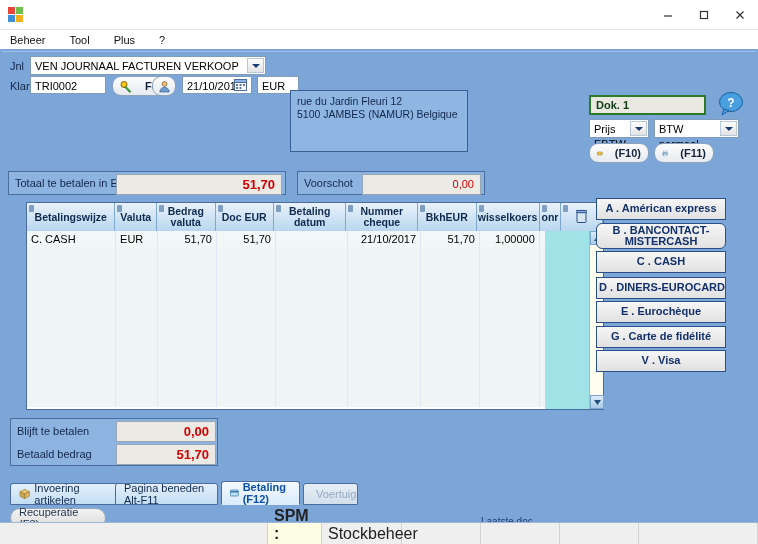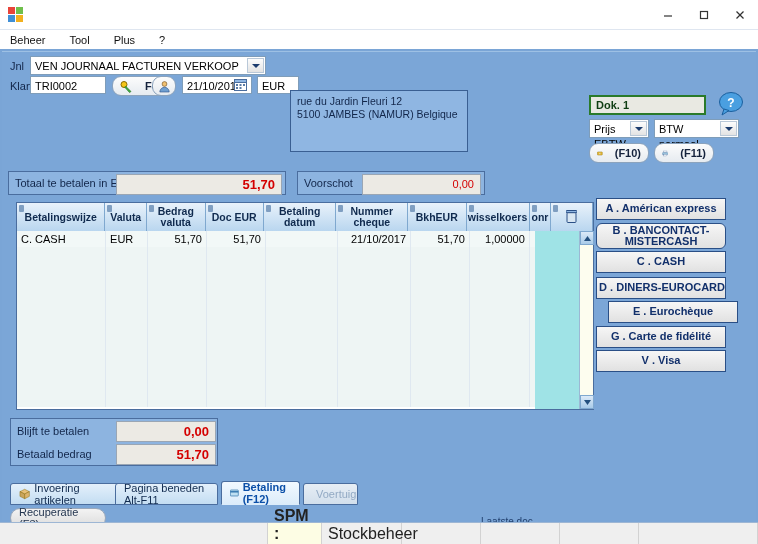--- a/index.html
+++ b/index.html
@@ -101,21 +101,21 @@
     background:#8db4e0; border:1px solid #4a6d9e;
   }
   .amount {
     background:#eceae4; border:1px solid #9aa6b4;
     color:#d40000; font-weight:bold; font-size:13px;
     text-align:right; padding:1px 6px; line-height:17px;
   }
   .amount.small { font-size:11px; font-weight:normal; }
   
   .grid {
-    position:absolute; left:14px; top:150px; width:578px; height:208px;
+    position:absolute; left:24px; top:150px; width:578px; height:208px;
     border:1px solid #4a6d9e; background:#ffffff;
   }
   .gridhead { display:flex; height:28px; background: linear-gradient(#e9f2fb,#b9d6ef); }
   .gh {
     border-right:1px solid #7fa8cf; color:#102a4e; font-weight:bold;
     font-size:10.5px; display:flex; align-items:center; justify-content:center;
     text-align:center; position:relative; line-height:11px; padding:0 2px;
   }
   .gh:before {
     content:""; position:absolute; left:2px; top:2px; width:5px; height:7px;
@@ -515,21 +515,21 @@
         </div>
         <div class="payb" style="top: 171px; height: 26px; border-radius: 6px;">
           <span>B . BANCONTACT-MISTERCASH</span>
         </div>
         <div class="payb" style="top: 199px; height: 22px;">
           <span>C . CASH</span>
         </div>
         <div class="payb" style="top: 225px; height: 22px; justify-content: flex-end;">
           <span>D . DINERS-EUROCARD</span>
         </div>
-        <div class="payb" style="top: 249px; height: 22px; margin-left: 12px;">
+        <div class="payb" style="top: 249px; height: 22px;">
           <span>E . Eurochèque</span>
         </div>
         <div class="payb" style="top: 274px; height: 22px;">
           <span>G . Carte de fidélité</span>
         </div>
         <div class="payb" style="top: 298px; height: 22px;">
           <span>V . Visa</span>
         </div>
       </div>
 

